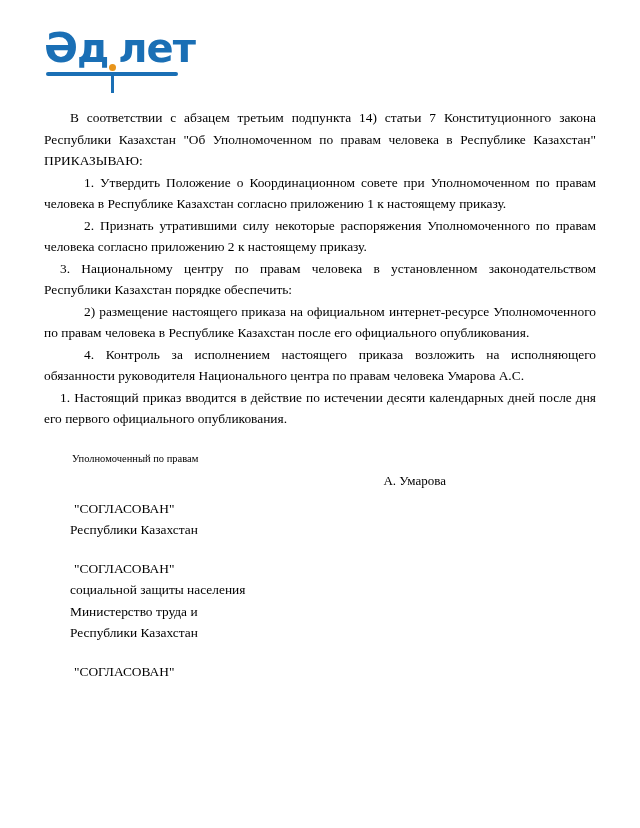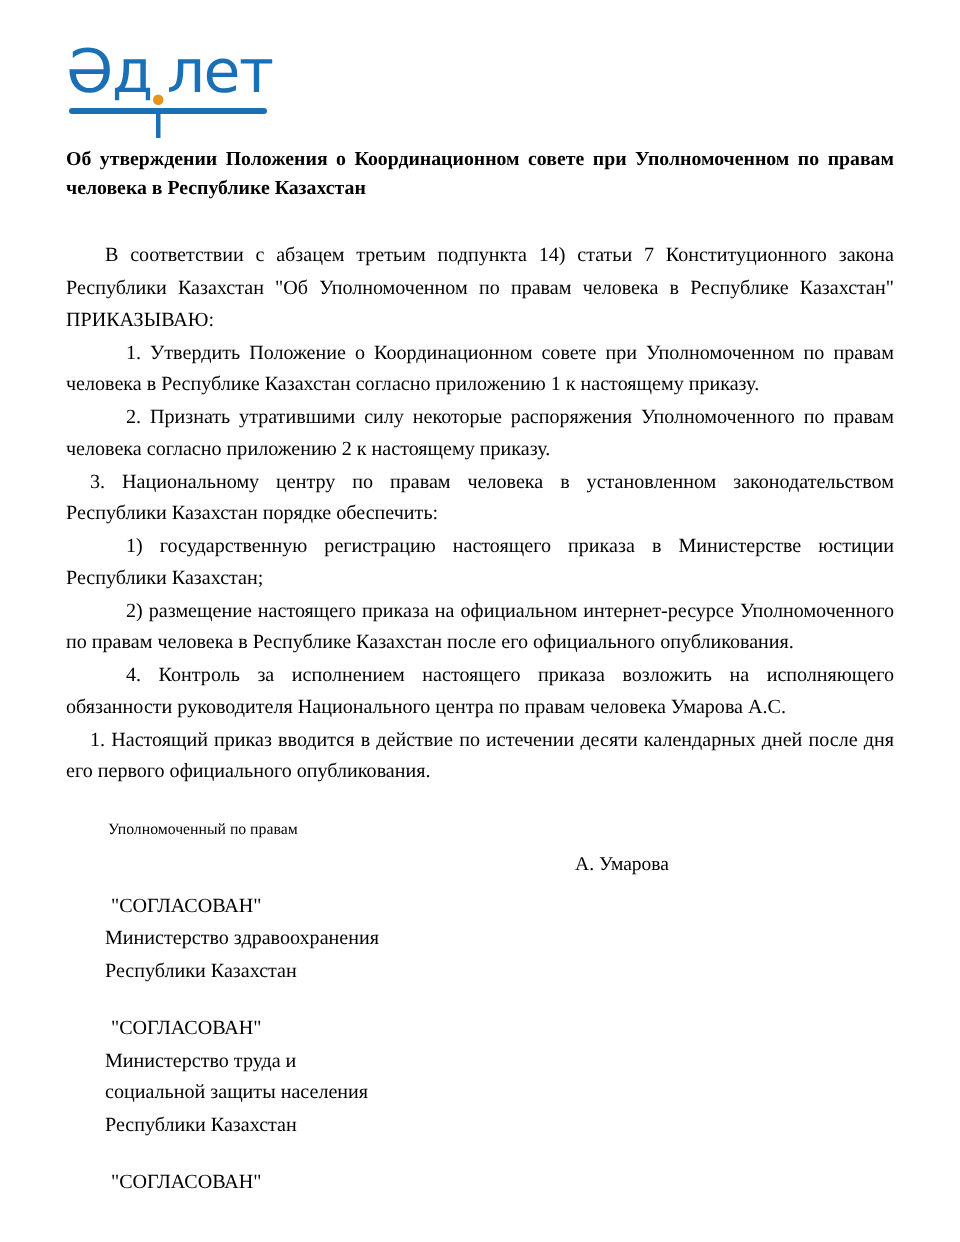--- a/index.html
+++ b/index.html
@@ -25,21 +25,21 @@
   .logo-wrap {
     height: 56px;
     margin-bottom: 14px;
     position: relative;
   }
   .logo {
     position: relative;
     display: inline-block;
     font-family: "DejaVu Sans", sans-serif;
     font-size: 40px;
-    font-weight: normal;
+    font-weight: bold;
     line-height: 44px;
     letter-spacing: -1px;
     color: #1a6fb5;
   }
   .logo .part-let {
     color: #1a6fb5;
   }
   .logo .dot-i {
     display: inline-block;
     position: relative;
@@ -159,51 +159,48 @@
 <div class="page">
 
   <div class="logo-wrap">
     <div class="logo">
       <span>Ә</span><span>д</span><span class="dot-i"></span><span class="part-let">лет</span>
     </div>
     <div class="logo-underline"></div>
     <div class="logo-swoosh"></div>
   </div>
 
-  <h1 class="doc-title">Об утверждении Положения о Координационном совете при Уполномоченном по правам человека в Республике Казахстан</h1>
 
 
   <p class="body-par">В соответствии с абзацем третьим подпункта 14) статьи 7 Конституционного закона Республики Казахстан "Об Уполномоченном по правам человека в Республике Казахстан" ПРИКАЗЫВАЮ:</p>
   <p class="body-par-wide">1. Утвердить Положение о Координационном совете при Уполномоченном по правам человека в Республике Казахстан согласно приложению 1 к настоящему приказу.</p>
   <p class="body-par-wide">2. Признать утратившими силу некоторые распоряжения Уполномоченного по правам человека согласно приложению 2 к настоящему приказу.</p>
   <p class="body-par-small">3. Национальному центру по правам человека в установленном законодательством Республики Казахстан порядке обеспечить:</p>
-  <p class="body-par-wide">1) государственную регистрацию настоящего приказа в Министерстве юстиции Республики Казахстан;</p>
   <p class="body-par-wide">2) размещение настоящего приказа на официальном интернет-ресурсе Уполномоченного по правам человека в Республике Казахстан после его официального опубликования.</p>
   <p class="body-par-wide">4. Контроль за исполнением настоящего приказа возложить на исполняющего обязанности руководителя Национального центра по правам человека Умарова А.С.</p>
   <p class="body-par-small">1. Настоящий приказ вводится в действие по истечении десяти календарных дней после дня его первого официального опубликования.</p>
 
   <div class="signature">
     <div class="sig-role">
       <div>Уполномоченный по правам</div>
     </div>
     <div class="sig-name">А. Умарова</div>
   </div>
 
   <div class="approvals">
 
     <div class="approval-block">
       <div class="approval-line quoted">"СОГЛАСОВАН"</div>
-      <div class="approval-line">Министерство здравоохранения</div>
       <div class="approval-line">Республики Казахстан</div>
     </div>
 
     <div class="approval-block">
       <div class="approval-line quoted">"СОГЛАСОВАН"</div>
+      <div class="approval-line">социальной защиты населения</div>
       <div class="approval-line">Министерство труда и</div>
-      <div class="approval-line">социальной защиты населения</div>
       <div class="approval-line">Республики Казахстан</div>
     </div>
 
     <div class="approval-block">
       <div class="approval-line quoted">"СОГЛАСОВАН"</div>
     </div>
 
   </div>
 
 </div>

